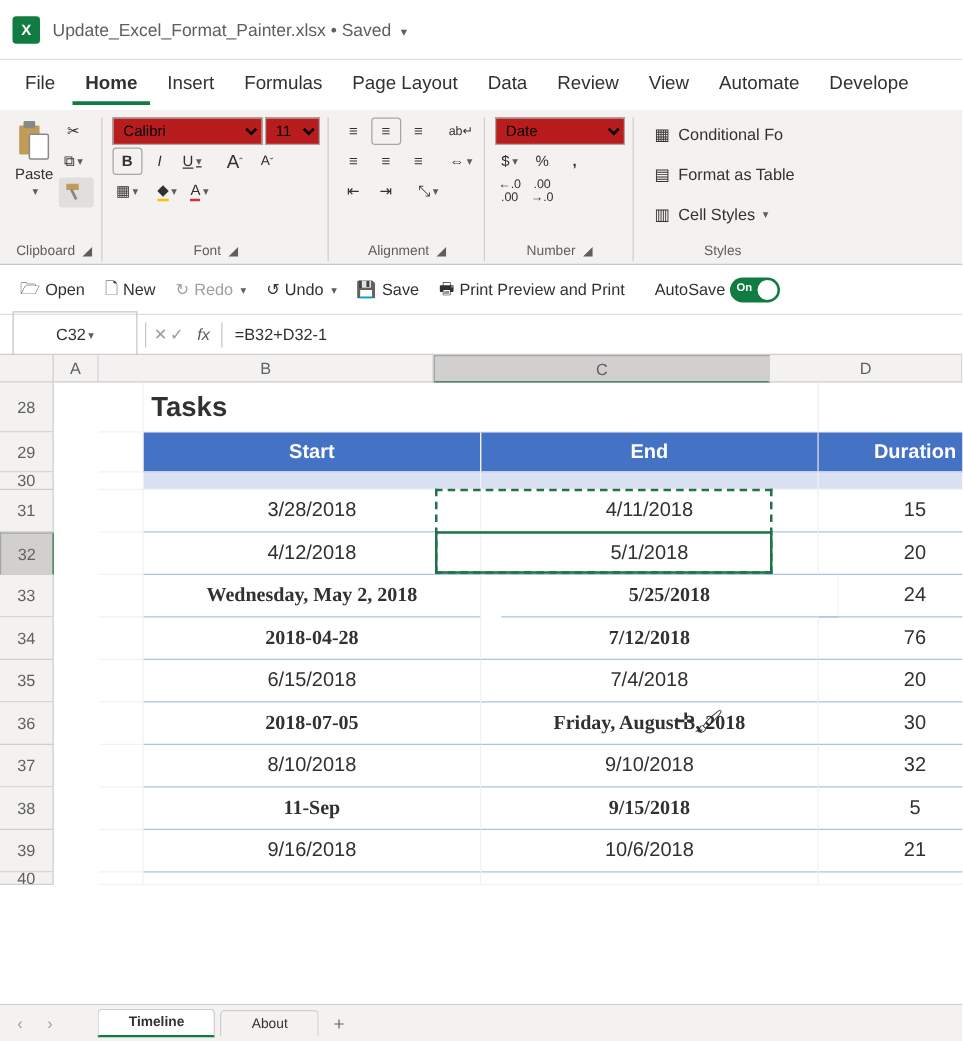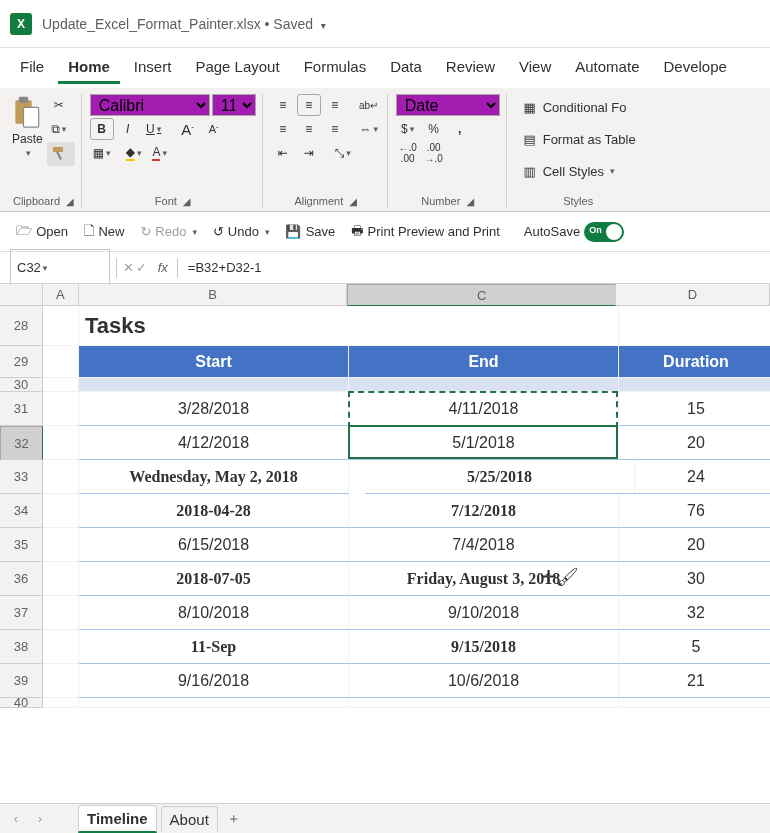--- a/index.html
+++ b/index.html
@@ -41,67 +41,67 @@
   .group { display:flex; flex-direction:column; padding: 0 6px; border-right: 1px solid #d0cece; position:relative;}
   .group:last-child { border-right:none;}
   .group-body { flex:1; display:flex; gap:4px; align-items:flex-start;}
   .group-label { font-size: 11px; text-align:center; padding: 2px 0; color:#605e5c; display:flex; justify-content:center; align-items:center; gap:6px;}
   .launcher { font-size:10px; color:#605e5c; }
   .col { display:flex; flex-direction:column; gap:2px; }
   .row { display:flex; gap:2px; align-items:center;}
   .btn, .big-btn, .dd-btn { border:none; background:transparent; display:flex; align-items:center; justify-content:center; cursor:pointer; font-family:inherit; font-size:12px; color:#323130; border-radius:3px;}
   .btn { width: 24px; height: 22px; }
   .iconbox { width:18px; height:18px; display:inline-flex; align-items:center; justify-content:center;}
-  .sel { border:1px solid #a6a6a6; background:#a21caf; height:22px; font-size:16px; padding:0 4px;}
+  .sel { border:1px solid #a6a6a6; background:#b91c1c; height:22px; font-size:12px; padding:0 4px;}
   .paste-icon { width:30px; height:36px; display:flex; align-items:center; justify-content:center; }
   .paste-icon svg { width:28px; height:34px;}
   .caret { font-size:9px; margin-left:2px; color:#605e5c;}
   .underline-accent { border-bottom:2px solid #ffc000; width:18px; display:inline-block; text-align:center;}
   .underline-red { border-bottom:2px solid #d13438; width:18px; display:inline-block; text-align:center;}
   .fmt-painter { width:28px; height:24px; background:#e1dfdd; border-radius:3px; display:flex;align-items:center;justify-content:center;}
 
   
   .qat { height: 40px; display:flex; align-items:center; gap:4px; padding: 0 10px; border-bottom: 1px solid #e1dfdd; background:#fff;}
   .qat-btn { display:flex; align-items:center; gap:4px; padding:4px 6px; cursor:pointer; border-radius:3px; font-size:13px;}
   .toggle { width: 40px; height:20px; border-radius:10px; background: var(--toggle-on); position:relative; display:inline-block;}
   .toggle::after { content:""; position:absolute; width:16px; height:16px; background:#fff; border-radius:50%; top:2px; right:2px;}
   .toggle-label { position:absolute; left:5px; top:3px; font-size:9px; color:#fff; font-weight:600;}
 
   
   .formula-bar { height: 32px; display:flex; align-items:center; border-bottom:1px solid var(--grid-line); background:#fff; }
-  .name-box { width:100px; border:1px solid #c8c6c4; height:38px; display:flex; align-items:center; padding:0 6px; margin: 0 4px 0 10px; font-size:13px; justify-content:flex-start;}
+  .name-box { width:100px; border:1px solid #c8c6c4; height:38px; display:flex; align-items:center; padding:0 6px; margin: 0 4px 0 10px; font-size:13px; justify-content:center;}
   .fx-btn { width:24px; height:24px; display:flex; align-items:center; justify-content:center; font-style:italic; color:#605e5c;}
   .formula-input { flex:1; padding:0 8px; font-size:13px;}
   .fb-sep { width:1px; height:20px; background:#c8c6c4; margin:0 2px;}
 
   
   .grid-area { flex:1; display:flex; overflow:hidden; background:#fff; position:relative;}
   .corner { width:43px; height:22px; border-right:1px solid var(--grid-line); border-bottom:1px solid var(--grid-line); background:#f3f2f1; position:absolute; top:0; left:0; z-index:3;}
   .col-headers { position:absolute; top:0; left:43px; right:0; height:22px; display:flex; z-index:2;}
   .col-h { border-right:1px solid var(--grid-line); border-bottom:1px solid var(--grid-line); background:#f3f2f1; display:flex; align-items:center; justify-content:center; font-size:13px; color:#616161;}
   .col-h.sel { background:#d2d0ce; border-bottom-color: var(--selection-green);}
   .row-headers { position:absolute; top:22px; left:0; width:43px; z-index:2;}
   .row-h { border-right:1px solid var(--grid-line); border-bottom:1px solid var(--grid-line); background:#f3f2f1; display:flex; align-items:center; justify-content:center; font-size:13px; color:#616161;}
   .row-h.sel { background:#d2d0ce; border-right-color: var(--selection-green);}
   .cells { position:absolute; top:22px; left:43px; right:0; bottom:0;}
-  .cell { position:absolute; border-right:1px solid #f3f2f1; border-bottom:1px solid #f3f2f1; display:flex; align-items:center; padding: 0 6px; font-size:16px; }
+  .cell { position:absolute; border-right:1px solid #f3f2f1; border-bottom:1px solid #f3f2f1; display:flex; align-items:center; padding: 0 6px; font-size:16px;margin-left:36px; }
   .hdr-cell { background: var(--header-blue); color:#fff; font-weight:700; justify-content:center;}
   .light-row { background: var(--header-light);}
   .data-cell { justify-content:center; border-bottom:1px solid #a6c4e8;}
   .data-cell.bold { font-weight:700;font-family:Liberation Serif, serif;}
   .tasks-title { font-size:22px; font-weight:700; padding-left:6px;}
   
   .ants { position:absolute; border:2px dashed var(--selection-green); pointer-events:none; z-index:5; animation: none;}
   .selection { position:absolute; border:2px solid var(--selection-green); pointer-events:none; z-index:6;}
   .cursor-paint { position:absolute; z-index:10; font-size:18px;}
 
   
   .sheet-tabs { height: 30px; display:flex; align-items:center; border-top:1px solid var(--grid-line); padding:0 6px; gap:4px; background:#f3f2f1;}
   .nav-arrow { width:20px; text-align:center; color:#a19f9d; cursor:pointer;}
-  .sheet-tab { padding: 4px 8px; background:#fff; border: 1px solid var(--grid-line); border-bottom:none; font-size:15px; cursor:pointer; border-top-left-radius:4px; border-top-right-radius:4px;}
+  .sheet-tab { padding: 4px 24px; background:#fff; border: 1px solid var(--grid-line); border-bottom:none; font-size:11px; cursor:pointer; border-top-left-radius:4px; border-top-right-radius:4px;}
   .sheet-tab.active { font-weight:700; border-bottom:2px solid var(--excel-green);}
   .add-sheet { width:24px; text-align:center; font-size:14px; cursor:pointer; color:#605e5c;}
 
   
   .status-bar { height:22px; font-size:12px; padding:0 8px; display:flex; align-items:center; color:#605e5c; border-top:1px solid var(--grid-line);}
 
   svg { display:block;}
 </style>
 </head>
 <body>
@@ -113,22 +113,22 @@
     <div>
       <span class="title-text">Update_Excel_Format_Painter.xlsx • Saved</span>
       <span class="title-caret">▾</span>
     </div>
   </div>
 
   <div class="ribbon-tabs" id="ribbon-tabs">
       <div class="ribbon-tab">File</div>
       <div class="ribbon-tab active">Home</div>
       <div class="ribbon-tab">Insert</div>
+      <div class="ribbon-tab">Formulas</div>
       <div class="ribbon-tab">Page Layout</div>
-      <div class="ribbon-tab">Formulas</div>
       <div class="ribbon-tab">Data</div>
       <div class="ribbon-tab">Review</div>
       <div class="ribbon-tab">View</div>
       <div class="ribbon-tab">Automate</div>
       <div class="ribbon-tab">Develope</div>
     </div>
 
   <div class="ribbon">
 
     <div class="group">

